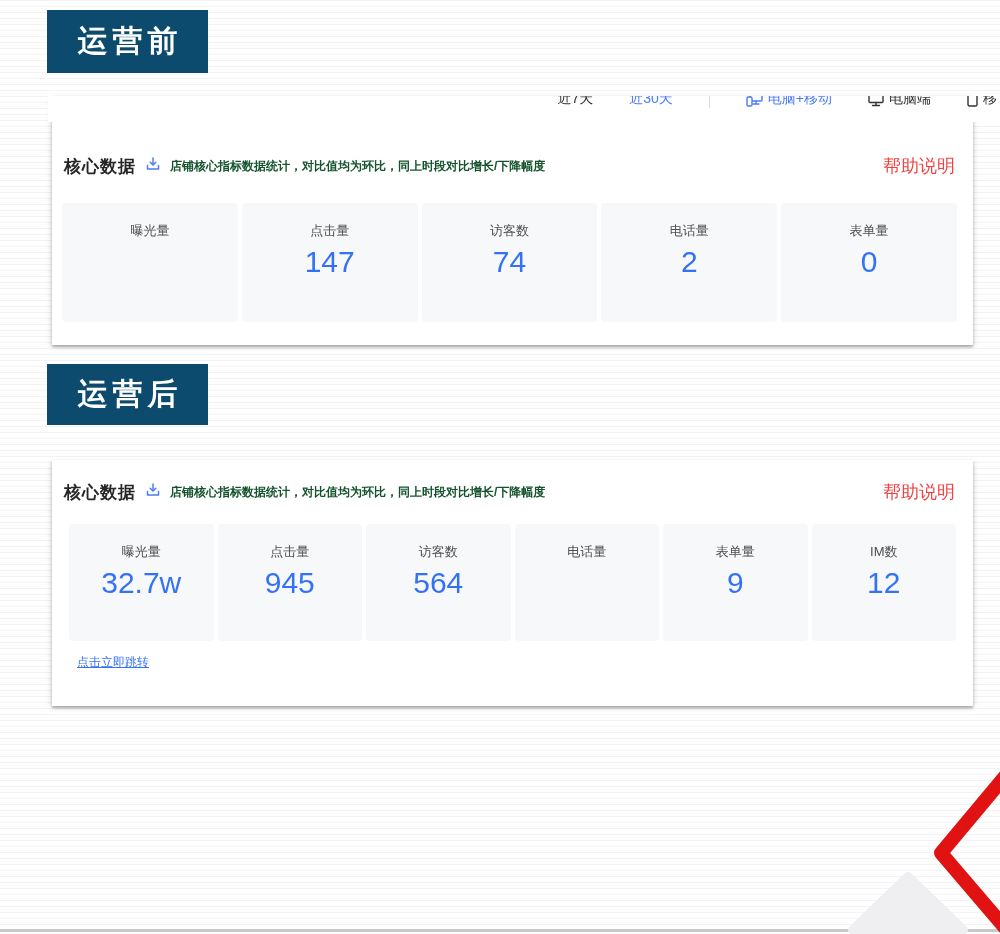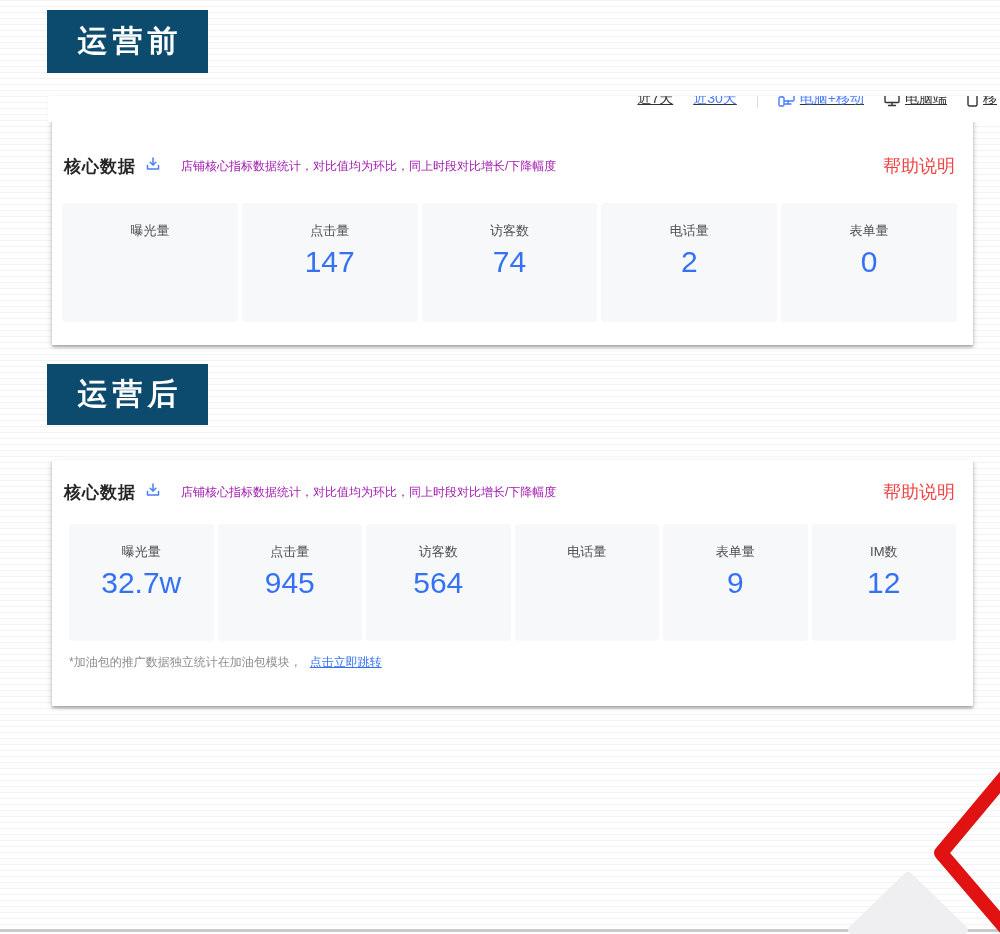--- a/index.html
+++ b/index.html
@@ -30,38 +30,38 @@
   .panel.p1 { top:96px; height:249px; }
   .panel.p2 { top:460px; height:246px; }
 
   
   .toolbar-strip {
     position:absolute; left:48px; top:96px; width:952px; height:26px;
     background:#ffffff; overflow:hidden; z-index:3;
   }
   .toolbar {
     position:absolute; right:3px; top:-6px;
-    display:flex; align-items:flex-end; gap:20px;
-    font-size:14px; color:#333; white-space:nowrap;text-decoration:underline;
+    display:flex; align-items:flex-end; gap:36px;
+    font-size:14px; color:#333; white-space:nowrap;
   }
   .toolbar .blue { color:#4b7cf6; }
   .toolbar .vdiv { width:1px; height:15px; background:#dcdcdc; }
   .tb-item { display:flex; align-items:center; gap:5px; cursor:pointer; }
   .tb-item svg { display:block; }
 
   
   .panel-header {
     position:absolute; left:12px; right:18px;
     display:flex; align-items:center;
   }
   .p1 .panel-header { top:58px; }
   .p2 .panel-header { top:20px; }
   .panel-title { font-size:17px; font-weight:600; color:#262626; letter-spacing:1px; }
   .dl-btn { margin-left:9px; cursor:pointer; display:flex; align-items:center; }
-  .panel-desc { margin-left:20px; font-size:12px; color:#a21caf; }
+  .panel-desc { margin-left:9px; font-size:12px; color:#14532d;font-weight:bold; }
   .help-link { margin-left:auto; font-size:18px; color:#ef4444; cursor:pointer; }
 
   
   .cards { position:absolute; display:flex; gap:4px; }
   .p1 .cards { left:10px; right:16px; top:107px; }
   .p2 .cards { left:17px; right:17px; top:64px; }
   .metric-card {
     flex:1; background:#f7f8fa; border-radius:4px; text-align:center;
   }
   .p1 .metric-card { height:119px; }
@@ -209,16 +209,15 @@
     <div class="metric-card">
       <div class="metric-label">表单量</div>
       <div class="metric-value">9</div>
     </div>
     <div class="metric-card">
       <div class="metric-label">IM数</div>
       <div class="metric-value">12</div>
     </div>
   </div>
   <div class="footnote">
-    <span>*加油包的推广数据独立统计在加油包模块，</span>
     <span class="footnote-link">点击立即跳转</span>
   </div>
 </div>
 
 </body></html>

